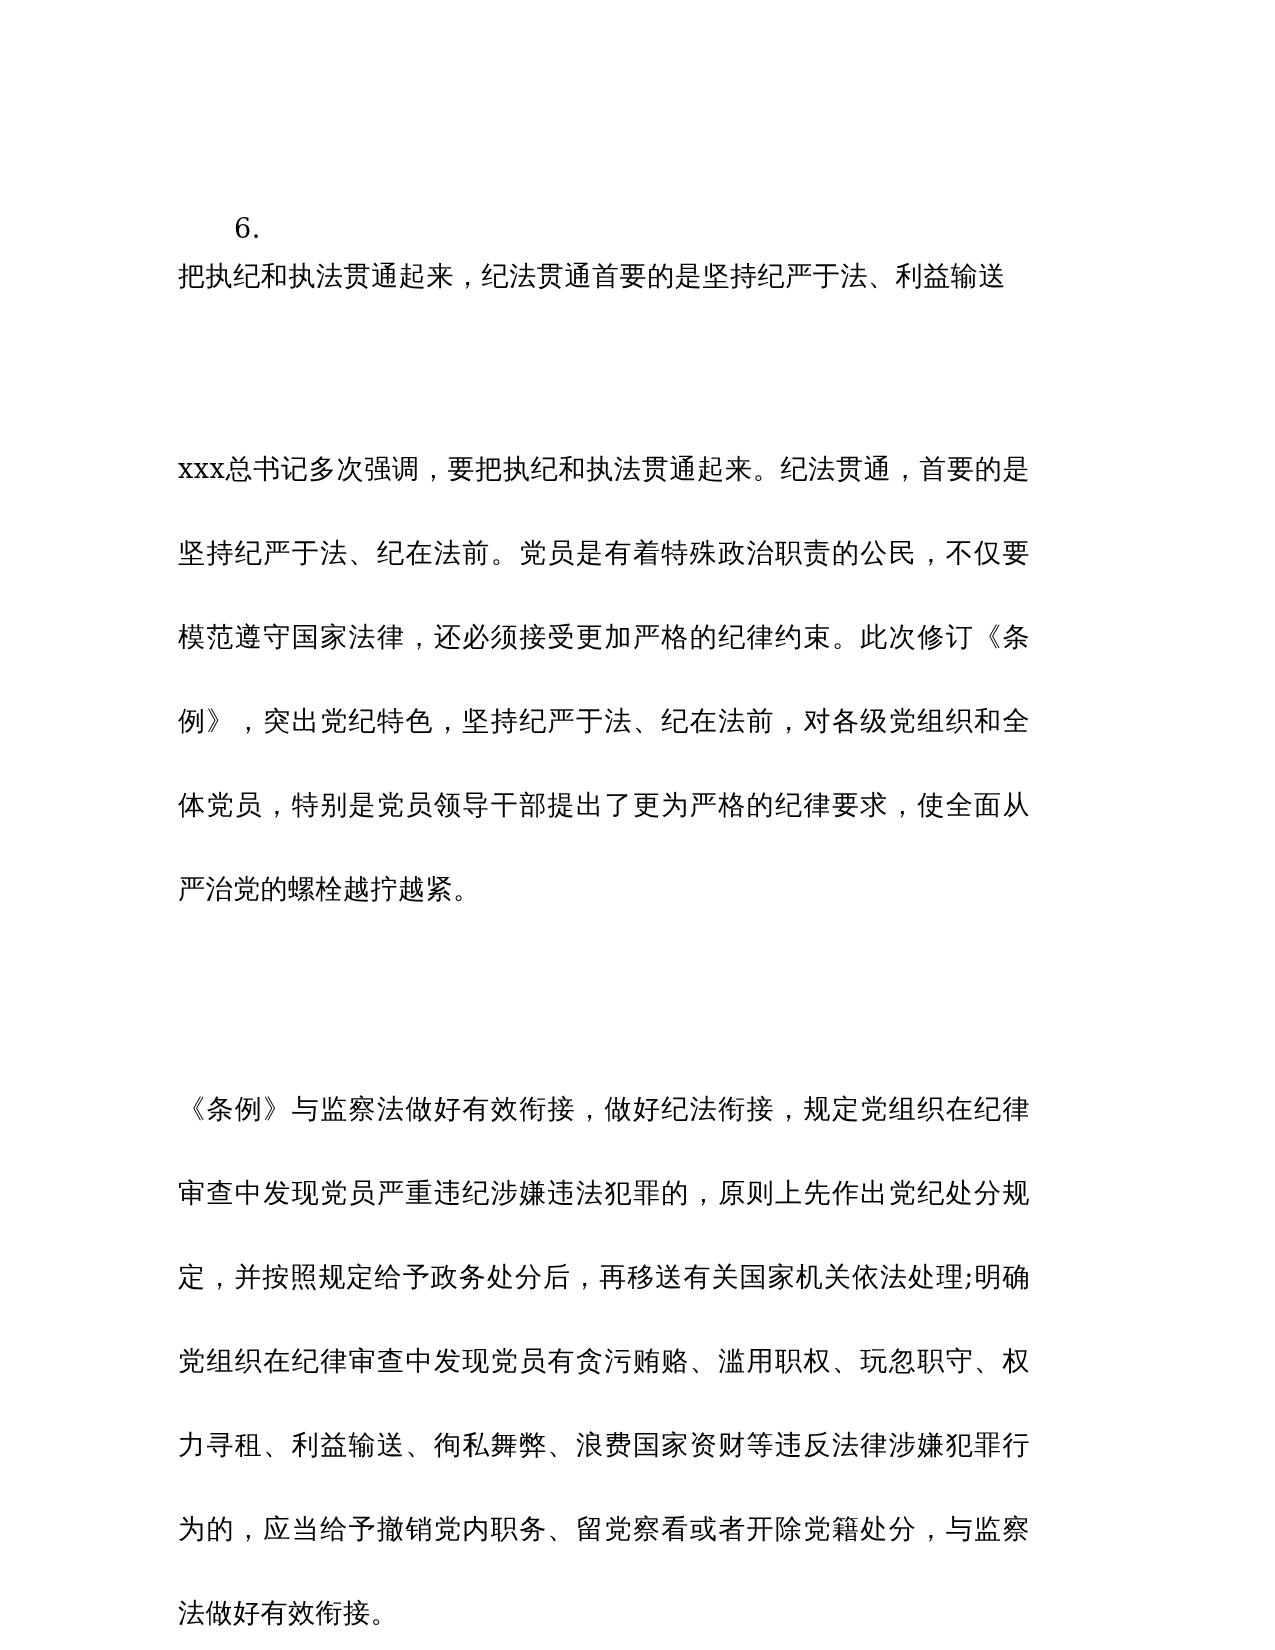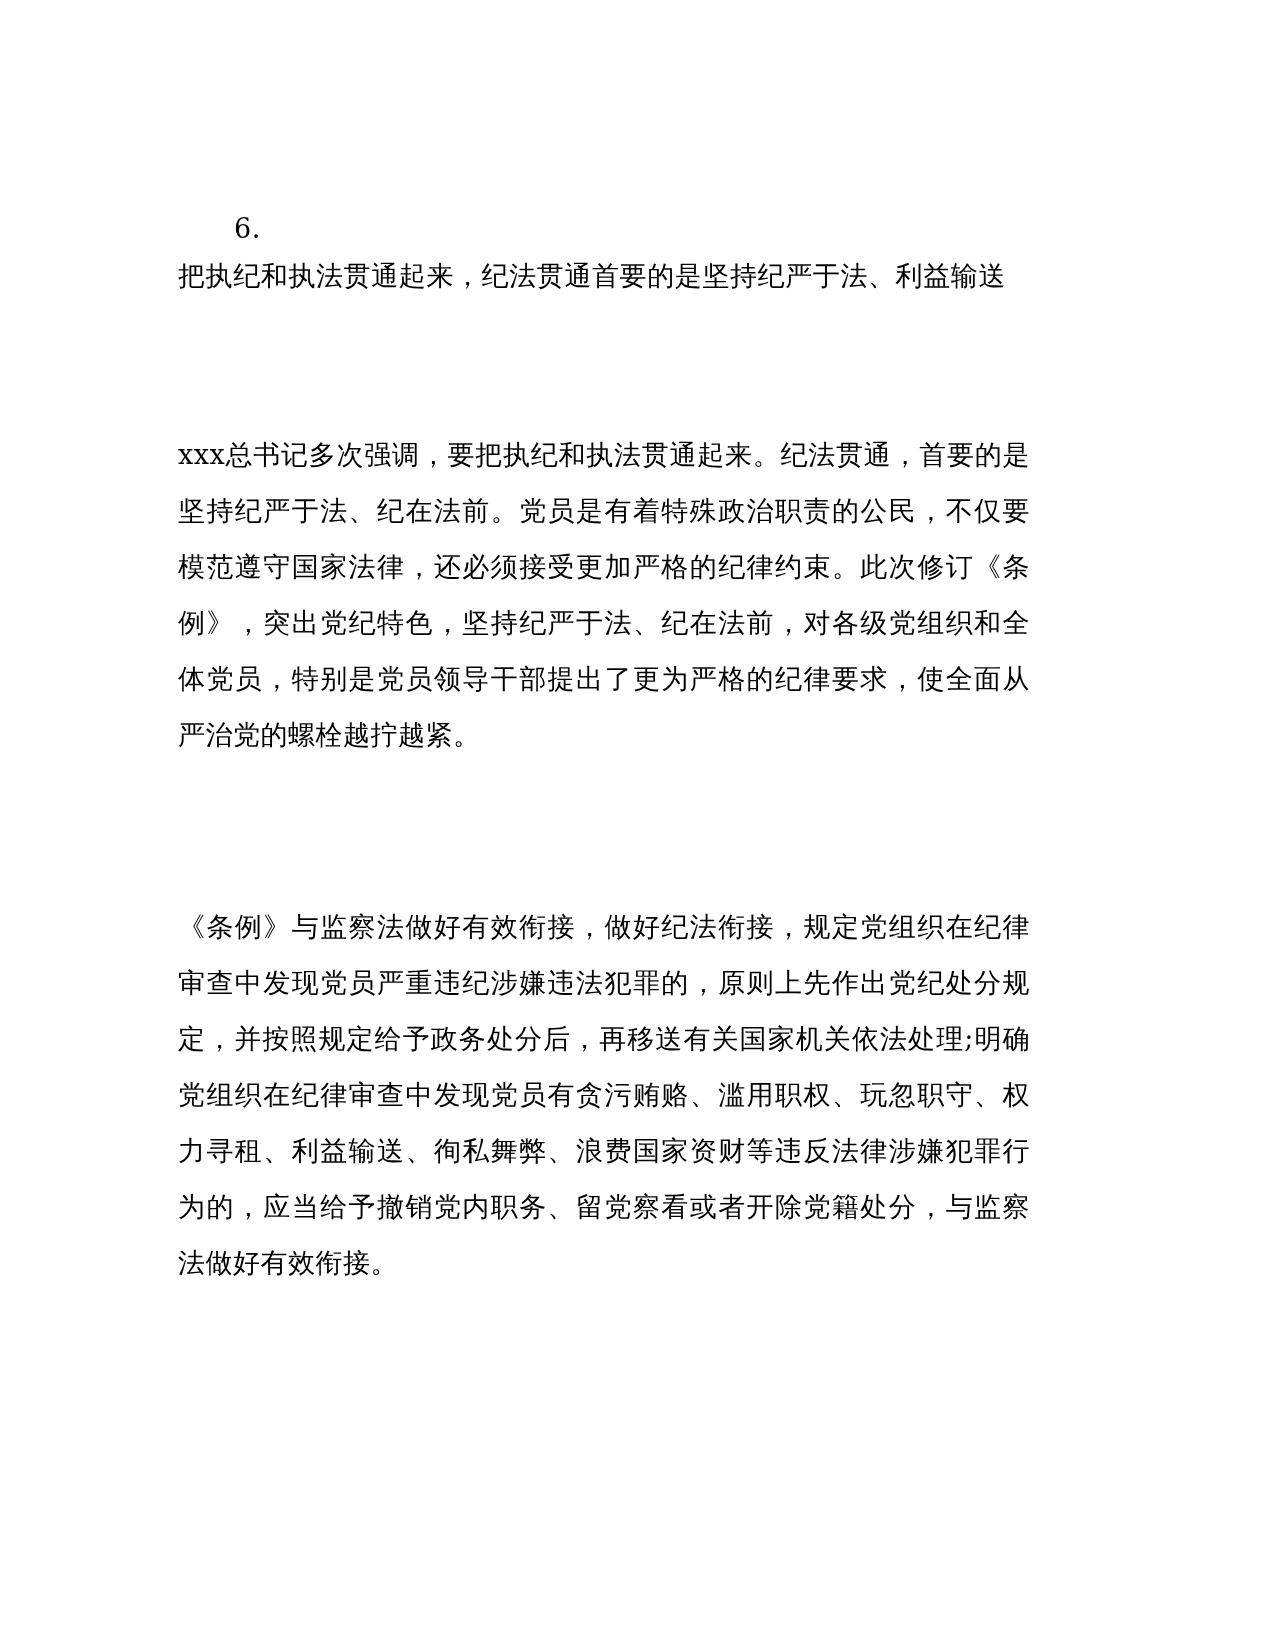--- a/index.html
+++ b/index.html
@@ -42,21 +42,21 @@
     text-align: justify;
   }
   .gap-lg {
     height: 132px;
   }
   .gap-xl {
     height: 136px;
   }
   p.body-par {
     font-size: 27px;
-    line-height: 56px;
+    line-height: 84px;
     margin: 0;
     text-align: justify;
     text-justify: inter-ideograph;
     letter-spacing: 0.5px;
   }
 </style>
 </head>
 <body>
 
 <div class="page">

